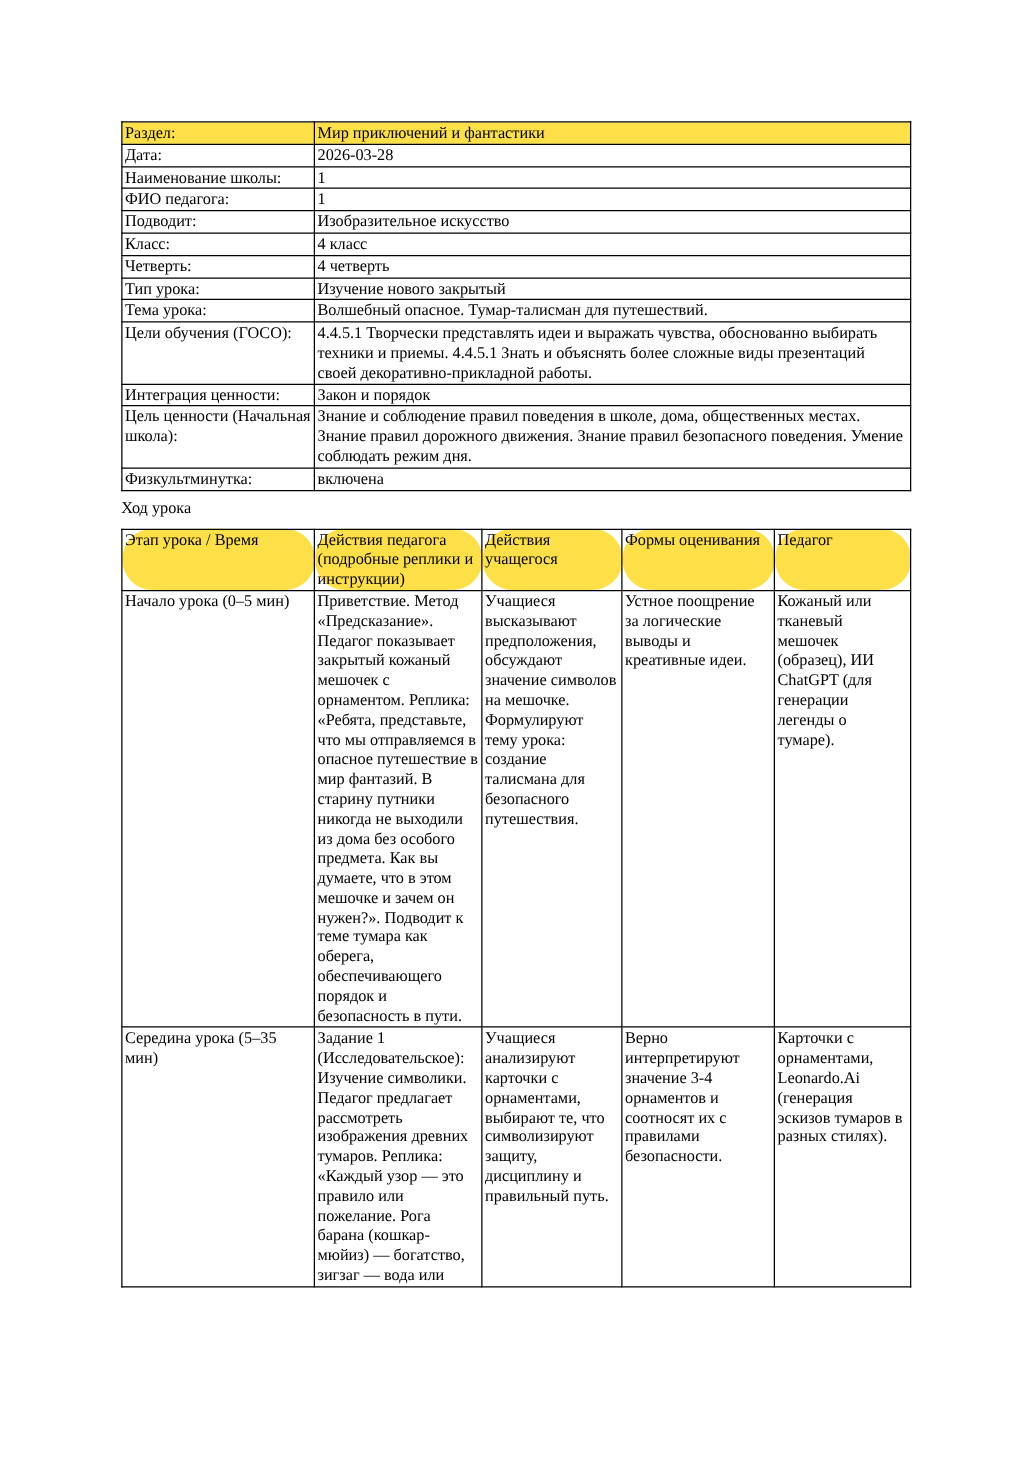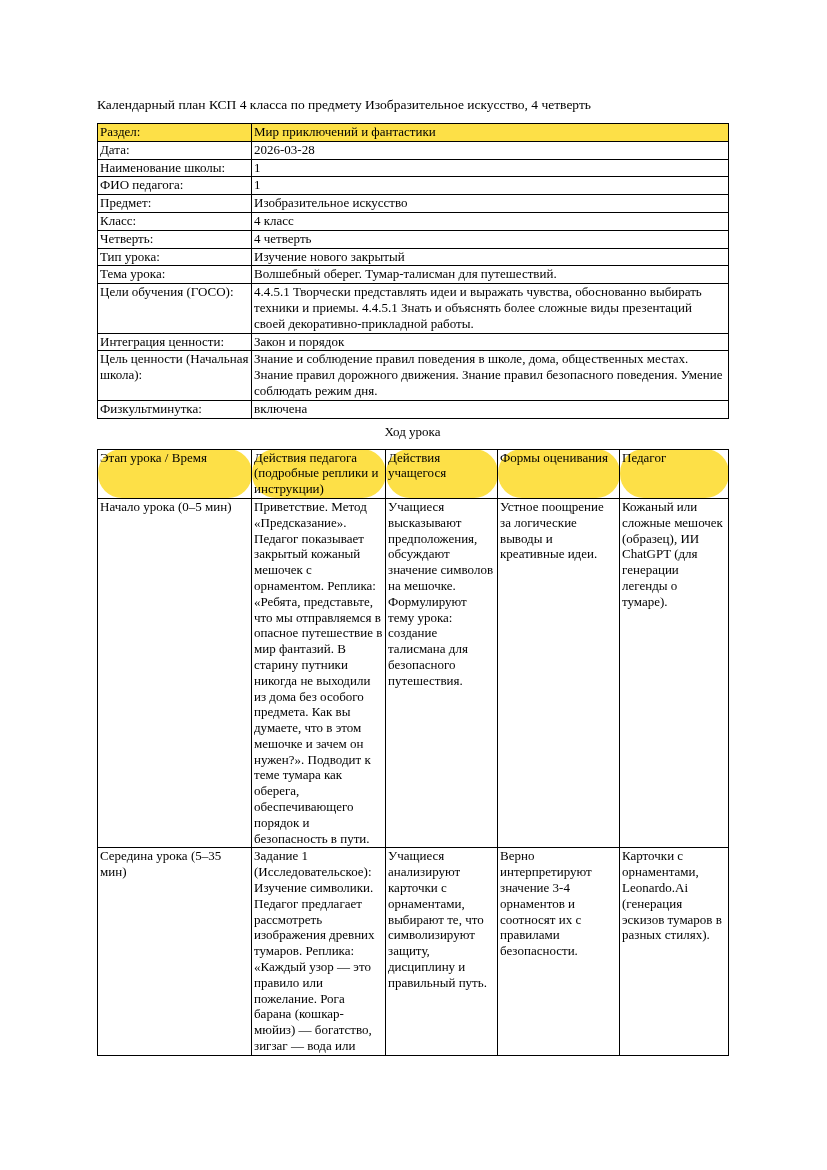--- a/index.html
+++ b/index.html
@@ -47,30 +47,28 @@
   .lesson-table .c-1 { width: 154px; }
   .lesson-table .c-2 { width: 134px; }
   .lesson-table .c-3 { width: 112px; }
   .lesson-table .c-4 { width: 122px; }
   .lesson-table .c-5 { width: 109px; }
   .lesson-table thead th { height: 46px; border-radius: 24px; }
   .section-heading {
     margin: 5px 0 9px 0;
     font-size: 13px;
     line-height: 16px;
-    text-align: center;
   }
 </style>
 </head>
 <body>
 
 <div class="page">
   <div class="content">
 
-    <p class="doc-title">Календарный план КСП 4 класса по предмету Изобразительное искусство, 4 четверть</p>
 
     <table class="info-table">
       <colgroup>
           <col class="c-label">
           <col class="c-value">
         </colgroup>
       <tbody>
         <tr class="shaded">
           <td>Раздел:</td>
           <td>Мир приключений и фантастики</td>
@@ -81,38 +79,38 @@
         </tr>
         <tr>
           <td>Наименование школы:</td>
           <td>1</td>
         </tr>
         <tr>
           <td>ФИО педагога:</td>
           <td>1</td>
         </tr>
         <tr>
-          <td>Предмет:</td>
+          <td>Подводит:</td>
           <td>Изобразительное искусство</td>
         </tr>
         <tr>
           <td>Класс:</td>
           <td>4 класс</td>
         </tr>
         <tr>
           <td>Четверть:</td>
           <td>4 четверть</td>
         </tr>
         <tr>
           <td>Тип урока:</td>
           <td>Изучение нового закрытый</td>
         </tr>
         <tr>
           <td>Тема урока:</td>
-          <td>Волшебный оберег. Тумар-талисман для путешествий.</td>
+          <td>Волшебный опасное. Тумар-талисман для путешествий.</td>
         </tr>
         <tr>
           <td>Цели обучения (ГОСО):</td>
           <td>4.4.5.1 Творчески представлять идеи и выражать чувства, обоснованно выбирать техники и приемы. 4.4.5.1 Знать и объяснять более сложные виды презентаций своей декоративно-прикладной работы.</td>
         </tr>
         <tr>
           <td>Интеграция ценности:</td>
           <td>Закон и порядок</td>
         </tr>
         <tr>
@@ -144,21 +142,21 @@
           <th>Формы оценивания</th>
           <th>Педагог</th>
         </tr>
       </thead>
       <tbody>
         <tr>
           <td>Начало урока (0–5 мин)</td>
           <td>Приветствие. Метод «Предсказание». Педагог показывает закрытый кожаный мешочек с орнаментом. Реплика: «Ребята, представьте, что мы отправляемся в опасное путешествие в мир фантазий. В старину путники никогда не выходили из дома без особого предмета. Как вы думаете, что в этом мешочке и зачем он нужен?». Подводит к теме тумара как оберега, обеспечивающего порядок и безопасность в пути.</td>
           <td>Учащиеся высказывают предположения, обсуждают значение символов на мешочке. Формулируют тему урока: создание талисмана для безопасного путешествия.</td>
           <td>Устное поощрение за логические выводы и креативные идеи.</td>
-          <td>Кожаный или сложные мешочек (образец), ИИ ChatGPT (для генерации легенды о тумаре).</td>
+          <td>Кожаный или тканевый мешочек (образец), ИИ ChatGPT (для генерации легенды о тумаре).</td>
         </tr>
         <tr>
           <td>Середина урока (5–35 мин)</td>
           <td>Задание 1 (Исследовательское): Изучение символики. Педагог предлагает рассмотреть изображения древних тумаров. Реплика: «Каждый узор — это правило или пожелание. Рога барана (кошкар-мюйиз) — богатство, зигзаг — вода или</td>
           <td>Учащиеся анализируют карточки с орнаментами, выбирают те, что символизируют защиту, дисциплину и правильный путь.</td>
           <td>Верно интерпретируют значение 3-4 орнаментов и соотносят их с правилами безопасности.</td>
           <td>Карточки с орнаментами, Leonardo.Ai (генерация эскизов тумаров в разных стилях).</td>
         </tr>
       </tbody>
     </table>

